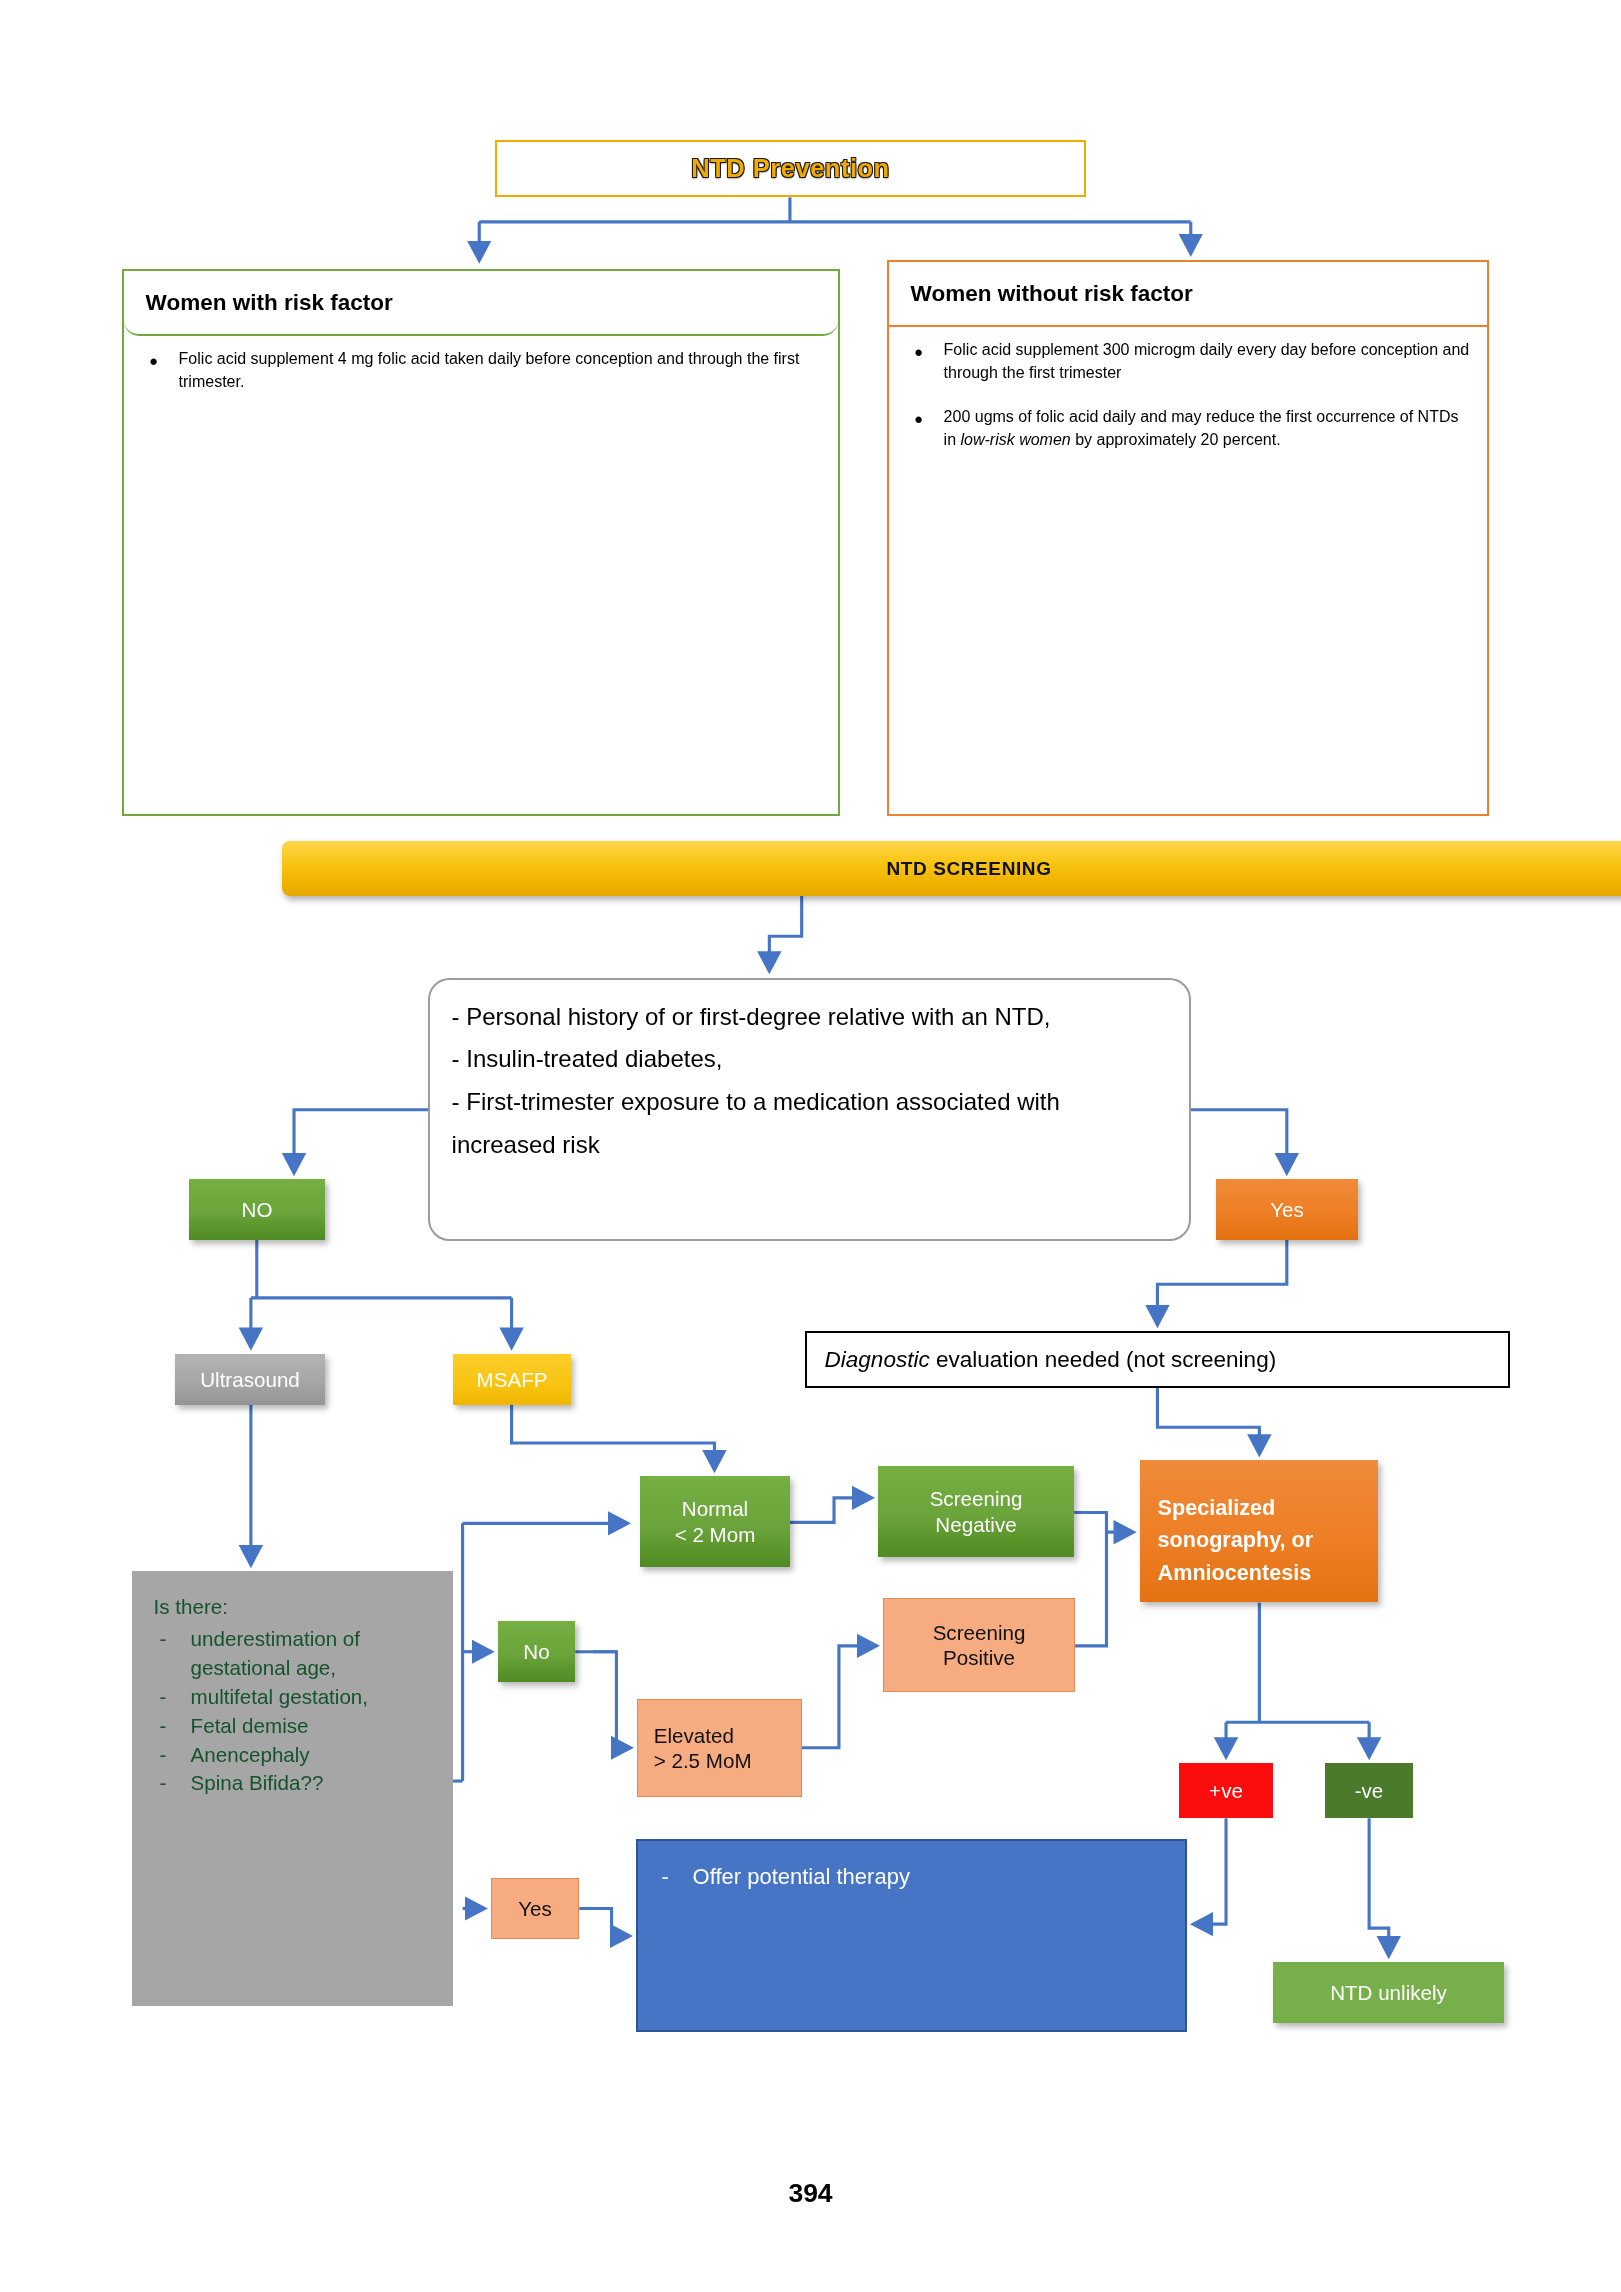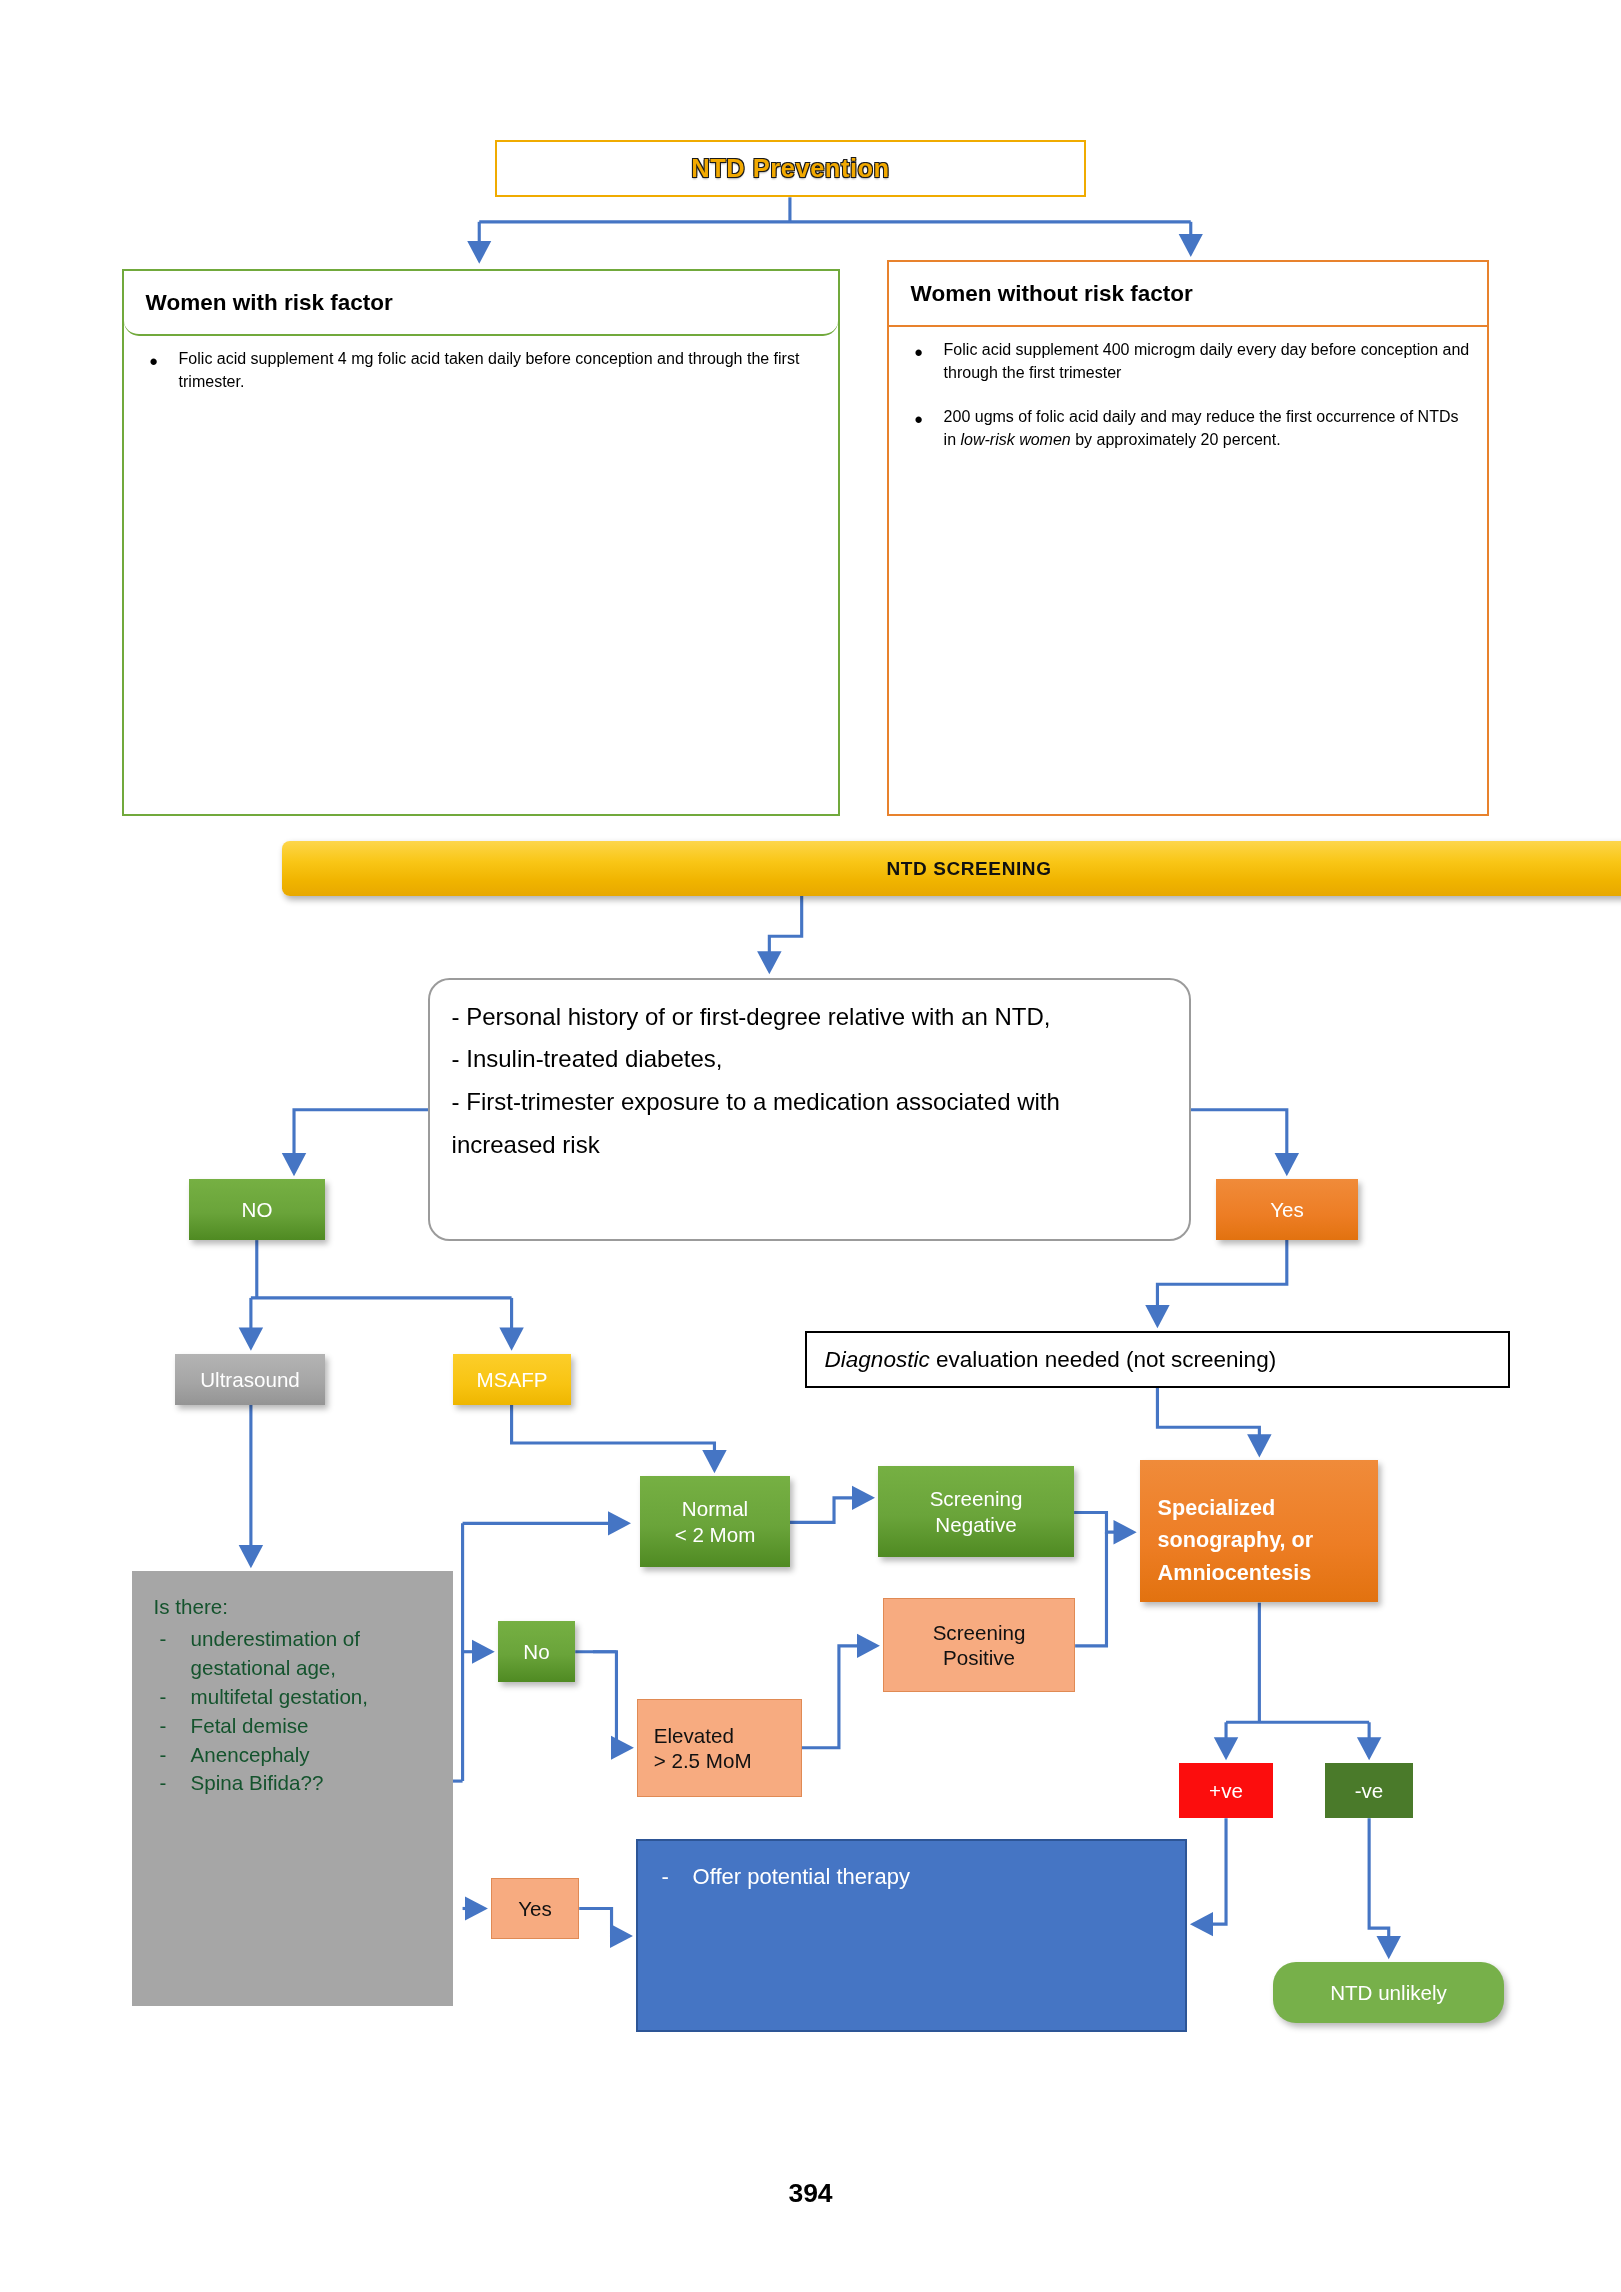--- a/index.html
+++ b/index.html
@@ -149,21 +149,21 @@
     justify-content: center;
     text-align: center;
     font-size: 20.6px;
     line-height: 1.22;
   }
   .chip.shadowed { box-shadow: 2.9px 3.9px 5.9px rgba(0,0,0,0.28); }
   .grad-green {
     background: linear-gradient(to bottom, #76b043 0%, #6aa43a 55%, #4f8a22 100%);
     color: #ffffff;
   }
-  .flat-green-light { background: #77b04a; color: #ffffff; border-radius: 23px; }
+  .flat-green-light { background: #77b04a; color: #ffffff; }
   .flat-green-dark  { background: #4a7a2a; color: #ffffff; }
   .grad-orange {
     background: linear-gradient(to bottom, #f08b3a 0%, #ed7d24 60%, #e2720f 100%);
     color: #ffffff;
   }
   .grad-gray {
     background: linear-gradient(to bottom, #b4b4b4 0%, #a6a6a6 55%, #949494 100%);
     color: #ffffff;
   }
   .grad-gold {
@@ -325,21 +325,21 @@
       <ul class="bullets">
         <li>Folic acid supplement 4 mg folic acid taken daily before conception and through the first trimester.</li>
       </ul>
     </div>
   </div>
 
   <div class="node panel" id="panel-orange">
     <div class="panel-header">Women without risk factor</div>
     <div class="panel-body">
       <ul class="bullets">
-        <li>Folic acid supplement 400 microgm daily every day before conception and through the first trimester</li>
+        <li>Folic acid supplement 300 microgm daily every day before conception and through the first trimester</li>
         <li><span>200 ugms of folic acid daily and may reduce the first occurrence of NTDs in </span><em class="it">low-risk women</em><span> by approximately 20 percent.</span></li>
       </ul>
     </div>
   </div>
 
   <div class="node" id="screening-banner">
     <span>NTD SCREENING</span>
   </div>
 
   <div class="node" id="criteria-box">

